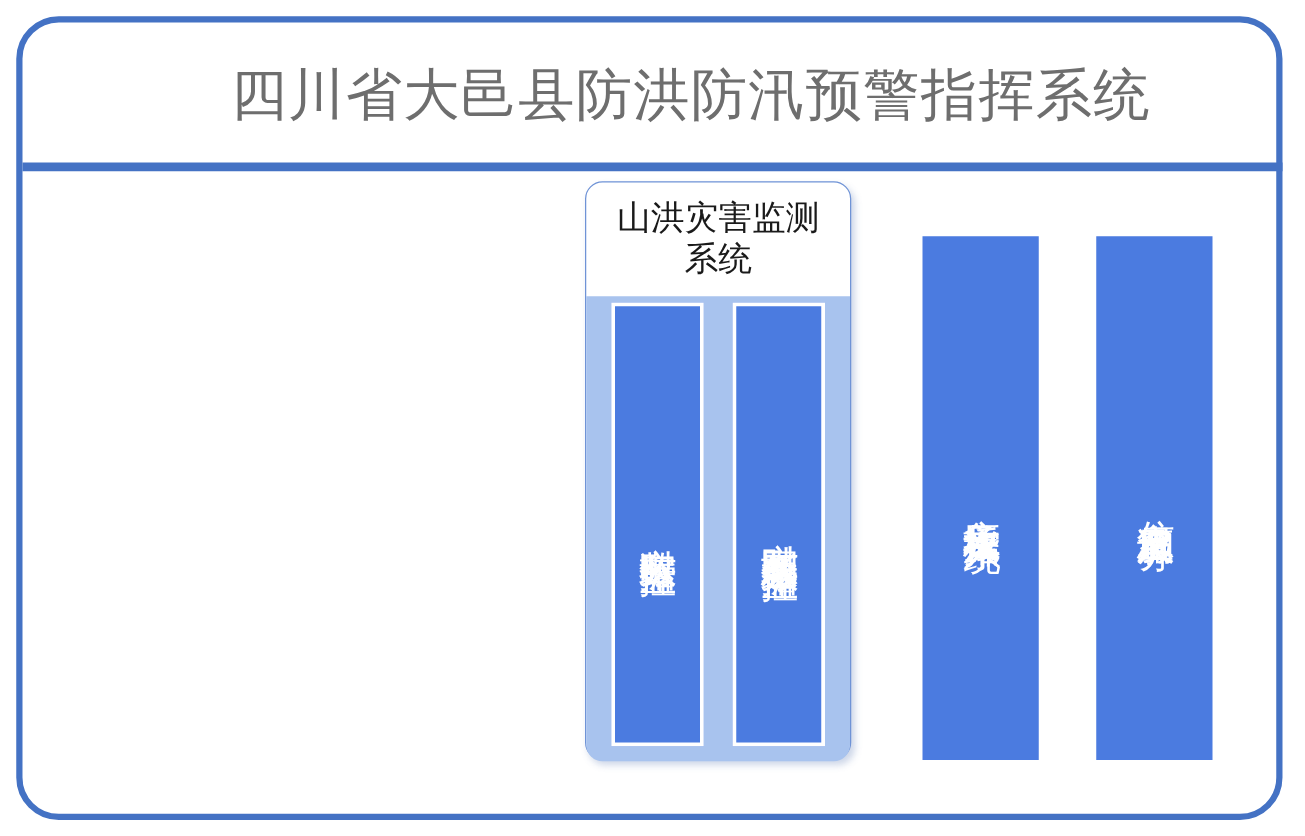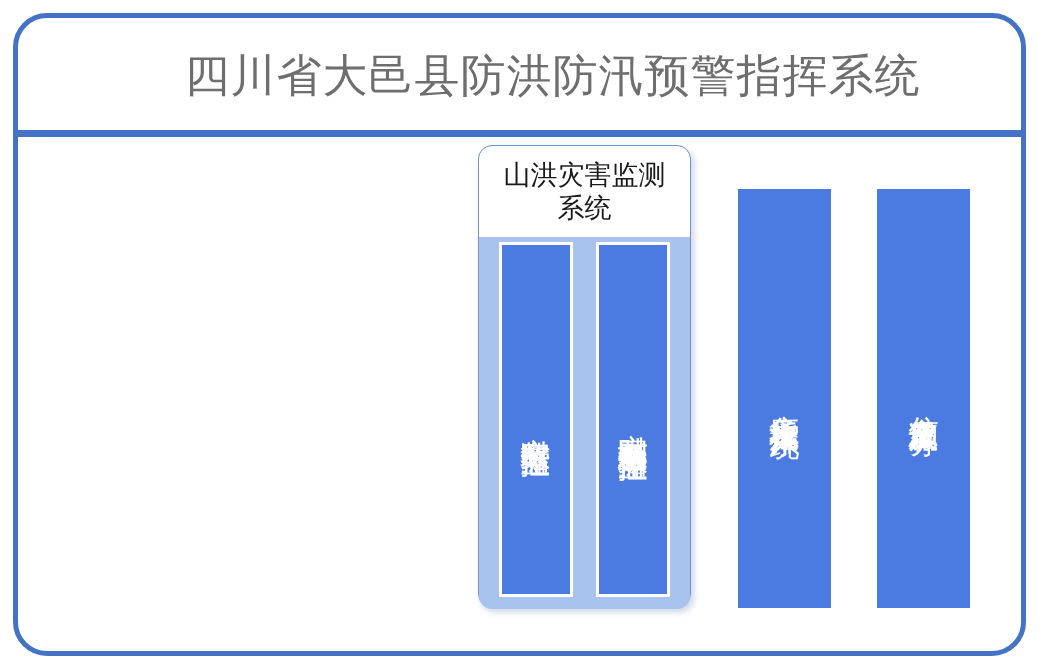--- a/index.html
+++ b/index.html
@@ -127,21 +127,21 @@
     top: 64px;
     height: 374px;
     border-bottom-left-radius: 13px;
     border-bottom-right-radius: 13px;
     padding: 5px 12px 12px 12px;
   }
   #panel-warning .v-col { width: 68px; }
 
   
   #panel-monitor {
-    left: 478px;
+    left: 468px;
     top: 145px;
     width: 213px;
     height: 463px;
     box-shadow: 3px 4px 6px rgba(90,120,180,0.30);
   }
   #panel-monitor .panel-title {
     top: 12px;
     padding: 0 12px;
   }
   #panel-monitor .panel-body {

